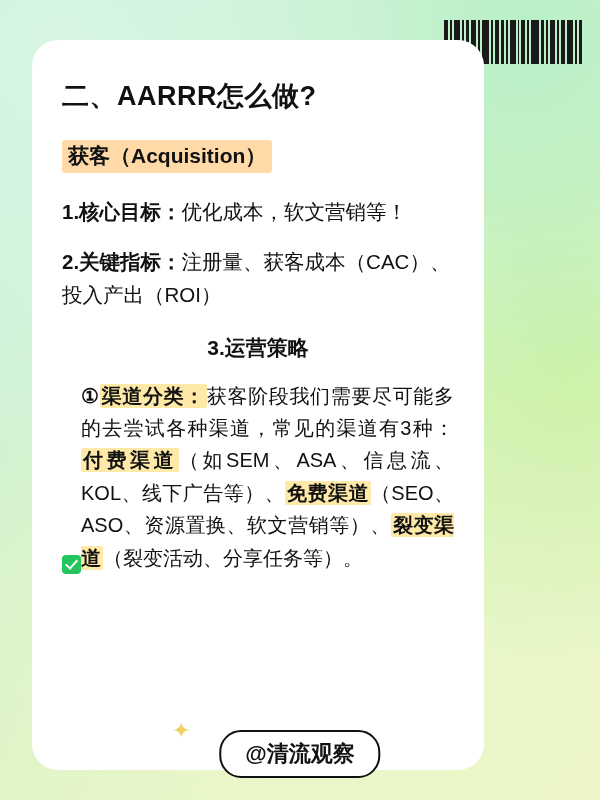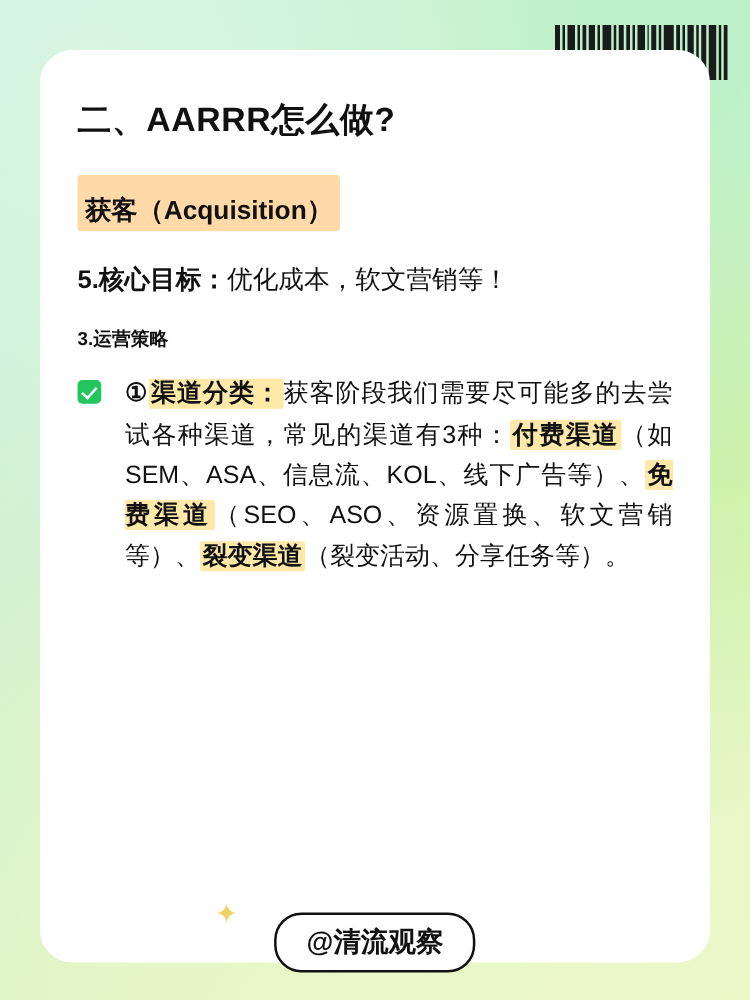--- a/index.html
+++ b/index.html
@@ -23,65 +23,66 @@
     position:absolute; top:20px; right:18px;
     width:138px; height:44px;
     display:flex; align-items:flex-start; gap:2px;
   }
   .barcode i { display:block; background:#1a1a1a; height:100%; }
 
   
   .card {
     position:absolute;
     left:32px; top:40px;
-    width:536px; height:730px;
+    width:452px; height:730px;
     background:#ffffff;
     border-radius:26px;
     padding:38px 30px 0 30px;
   }
 
   h1.title {
     font-size:27px;
     font-weight:bold;
     color:#111;
     letter-spacing:0.5px;
     margin-bottom:26px;
   }
 
   .section-tag {
     display:inline-block;
     font-size:21px;
     font-weight:bold;
     color:#111;
     background:#ffd9a8;
-    padding:14px 6px 3px 6px;
+    padding:2px 6px 3px 6px;
     border-radius:3px;
     margin-bottom:22px;
   }
 
   .line {
     font-size:20.5px;
     color:#111;
     line-height:1.62;
     margin-bottom:17px;
   }
   .line b { font-weight:bold; }
   .line .norm { font-weight:normal; }
 
   .subhead {
-    font-size:15px;
+    font-size:21px;
     font-weight:bold;
     color:#111;
     margin:22px 0 18px 0;
+    text-align:center;
   }
 
   .bullet {
     display:flex;
-    align-items:flex-start;
-    gap:19px;
+    align-items:flex-end;
+    gap:0;
     margin-bottom:6px;
   }
   .check {
     flex:0 0 auto;
     width:19px; height:19px;
     background:#22c55e;
     border-radius:4px;
     margin-top:5px;
     position:relative;
   }
@@ -161,23 +162,26 @@
 
 <div class="card">
 
   <h1 class="title">二、AARRR怎么做?</h1>
 
   <div>
     <span class="section-tag">获客（Acquisition）</span>
   </div>
 
   <div class="line">
-    <b>5.核心目标：</b><span class="norm">优化成本，软文营销等！</span>
+    <b>1.核心目标：</b><span class="norm">优化成本，软文营销等！</span>
   </div>
 
+  <div class="line">
+    <b>2.关键指标：</b><span class="norm">注册量、获客成本（CAC）、投入产出（ROI）</span>
+  </div>
 
   <div class="subhead">3.运营策略</div>
 
   <div class="bullet">
     <span class="check"></span>
     <div class="btext"><b>①</b><b class="hl">渠道分类：</b><span>获客阶段我们需要尽可能多的去尝试各种渠道，常见的渠道有3种：</span><b class="hl">付费渠道</b><span>（如SEM、ASA、信息流、KOL、线下广告等）、</span><b class="hl">免费渠道</b><span>（SEO、ASO、资源置换、软文营销等）、</span><b class="hl">裂变渠道</b><span>（裂变活动、分享任务等）。</span></div>
   </div>
 
 
 </div>

